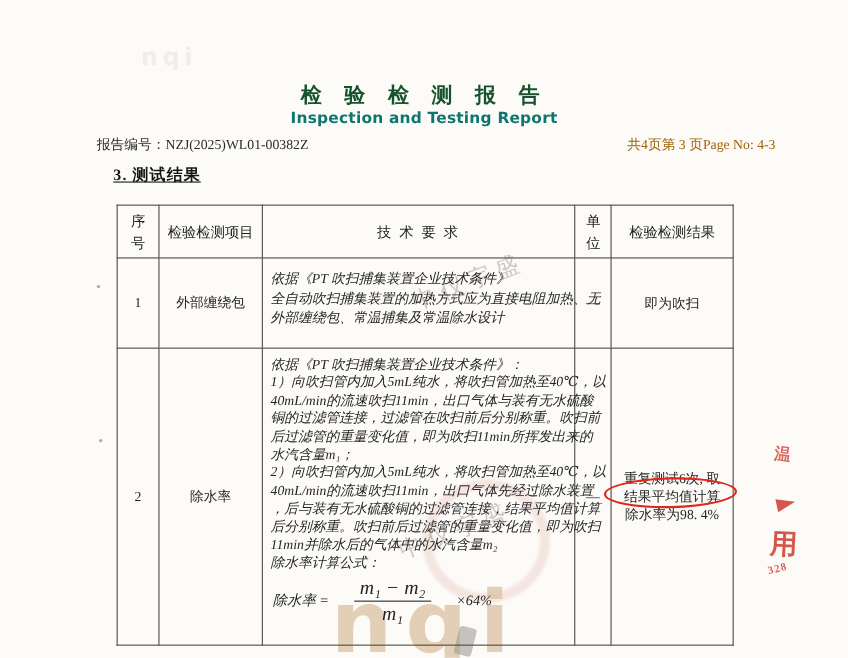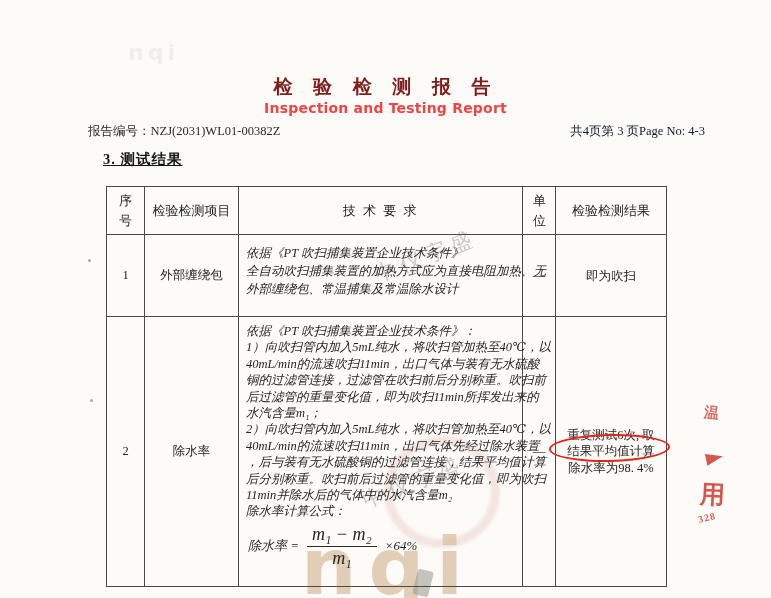--- a/index.html
+++ b/index.html
@@ -12,31 +12,31 @@
     overflow:hidden;
   }
   .abs { position:absolute; }
 
   
   .title-cn {
     top:74px; left:0; width:100%;
     text-align:center;
     font-family:"DejaVu Sans","Liberation Sans",sans-serif;
     font-weight:bold; font-size:19px; letter-spacing:7px;
-    color:#7f1d1d;
+    color:#14532d;
   }
   .title-en {
     top:100px; left:0; width:100%;
     text-align:center;
     font-family:"DejaVu Sans","Liberation Sans",sans-serif;
     font-weight:bold; font-size:14px; letter-spacing:0.2px;
-    color:#ef4444;
+    color:#0f766e;
   }
   .meta-left  { top:123px; left:88px;  font-size:12.5px; color:#2a2a2a; }
-  .meta-right { top:123px; right:66px; font-size:12.5px; color:#0f172a; }
+  .meta-right { top:123px; right:66px; font-size:12.5px; color:#a16207; }
   .section-heading {
     top:150px; left:103px;
     font-weight:bold; font-size:14.5px; color:#161616;
     letter-spacing:1px;
     text-decoration:underline;
   }
 
   
   table.report {
     position:absolute; top:186px; left:106px;
@@ -65,21 +65,21 @@
   td.center { text-align:center; }
   td.req-cell { vertical-align:top; padding:6px 6px 18px 7px;font-style:italic; }
   .row-1 td.req-cell { padding-top:9px; }
   .row-1 .line { line-height:18px; }
   .row-2 .line { line-height:16.4px; }
   .line { white-space:nowrap; }
   td.result-cell { text-align:center; line-height:16.5px; }
 
   
   .formula {
-    display:flex; align-items:center; gap:8px;
+    display:flex; align-items:center; gap:23px;
     margin-top:4px; margin-left:2px; font-size:13px;
   }
   .frac { display:inline-block; text-align:center; line-height:1.15; font-size:18px; }
   .frac .num { display:block; border-bottom:1px solid #2a2a2a; padding:0 5px 1px 5px; }
   .frac .den { display:block; padding-top:1px; }
 
   
   .result-ellipse {
     left:549px; top:434px; width:121px; height:28px;
     border:2.5px solid #e1261c;
@@ -143,21 +143,21 @@
 
 <div class="abs wm-nqi-small">nqi</div>
 <div class="abs wm-circle"></div>
 <div class="abs wm-diag wm-diag-1">中仪宇盛</div>
 <div class="abs wm-diag wm-diag-2">中仪宇盛</div>
 <div class="abs wm-nqi-big">nqi</div>
 <div class="abs nqi-q-tail"></div>
 
 <div class="abs title-cn">检 验 检 测 报 告</div>
 <div class="abs title-en">Inspection and Testing Report</div>
-<div class="abs meta-left">报告编号：NZJ(2031)WL01-00382Z</div>
+<div class="abs meta-left">报告编号：NZJ(2025)WL01-00382Z</div>
 <div class="abs meta-right">共4页第 3 页Page No: 4-3</div>
 <div class="abs section-heading">3. 测试结果</div>
 
 <table class="report">
   <colgroup>
     <col class="c-no">
       <col class="c-item">
       <col class="c-req">
       <col class="c-unit">
       <col class="c-result">

